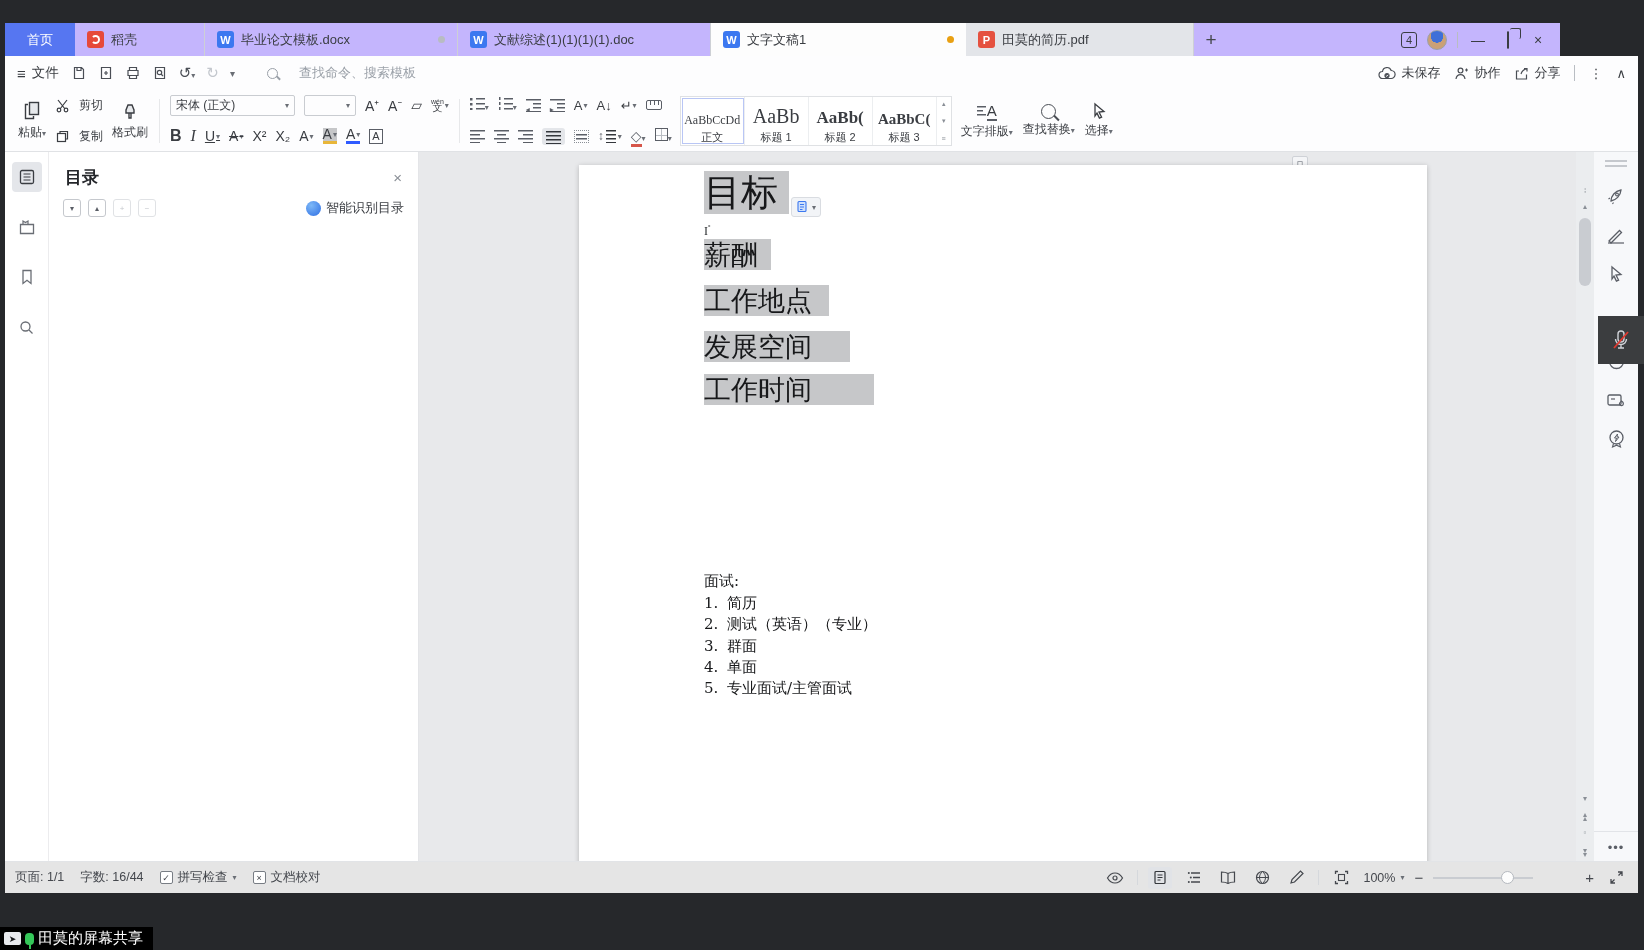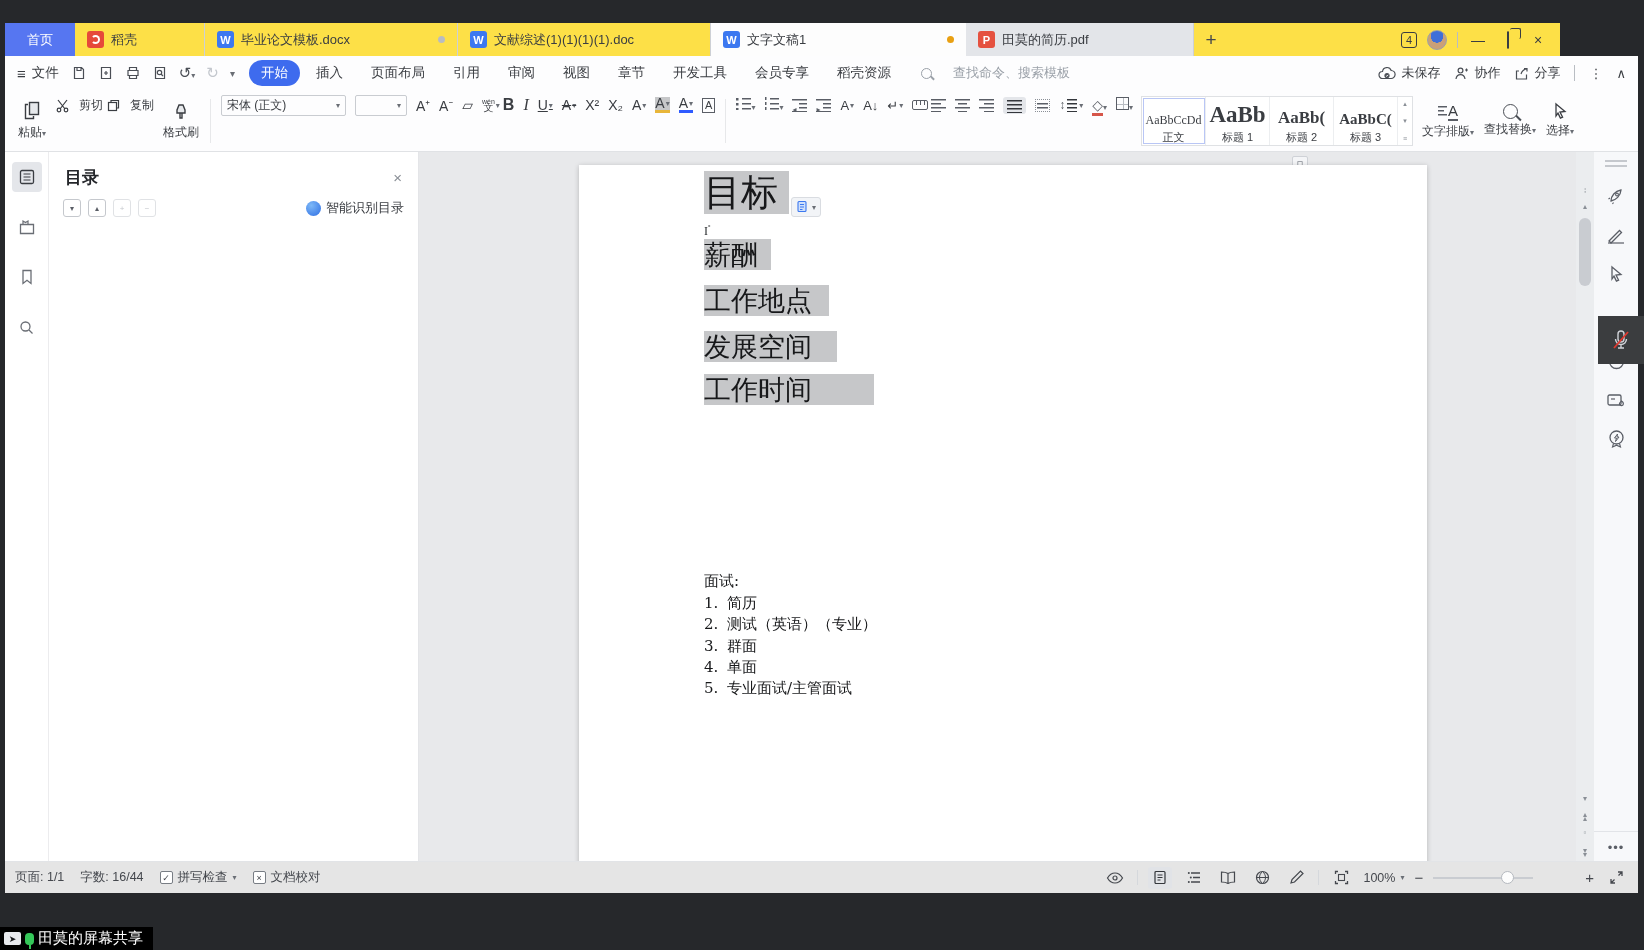--- a/index.html
+++ b/index.html
@@ -1,21 +1,21 @@
 <!DOCTYPE html>
 <html><head>
 <meta charset="utf-8">
 <style>
   *{box-sizing:border-box;margin:0;padding:0}
   html,body{width:1644px;height:950px}
   body{position:relative;background:#26282b;font-family:"Liberation Sans",sans-serif;overflow:hidden;-webkit-font-smoothing:antialiased}
   .app{position:absolute;left:5px;top:23px;width:1633px;height:870px;background:#fff;display:flex;flex-direction:column}
 
   
-  .tabbar{height:33px;background:#fde047;display:flex;align-items:stretch;flex:0 0 33px}
+  .tabbar{height:33px;background:#c4b5fd;display:flex;align-items:stretch;flex:0 0 33px}
   .tab{display:flex;align-items:center;gap:7px;padding:0 12px;font-size:13px;color:#3a3d42;border-right:1px solid #cdd0d5;position:relative;cursor:default}
   .tab.home{width:70px;justify-content:center;background:#5676f1;color:#fff;border-right:none}
   .tab.docer{width:130px}
   .tab.w1{width:253px}.tab.w2{width:253px}
   .tab.active-doc{width:255px;background:#fdfdfd;border-right:none}
   .tab.pdf{width:228px;background:#e3e5e9}
   .tab .spacer{flex:1}
   .dot{width:7px;height:7px;border-radius:50%}
   .dot.gray{background:#b8bcc2}.dot.yellow{background:#e9a012}
   .appicon{width:17px;height:17px;border-radius:3px;display:flex;align-items:center;justify-content:center;color:#fff;font-size:11px;font-weight:bold;flex:0 0 17px}
@@ -44,21 +44,21 @@
   .rtab{padding:4px 12px;border-radius:14px;cursor:default}
   .rtab.active{background:#3e6bee;color:#fff}
   .menusearch{display:flex;align-items:center;gap:21px;margin-left:18px;color:#9aa0a8;font-size:13px}
   .menubar-right{margin-left:auto;display:flex;align-items:center;gap:14px;color:#3a3d42;font-size:13px}
   .mitem{display:flex;align-items:center;gap:5px}
   .mag{width:11px;height:11px;border:1.5px solid #9aa0a8;border-radius:50%;position:relative;display:inline-block}
   .mag:after{content:'';position:absolute;width:5px;height:1.5px;background:#9aa0a8;transform:rotate(45deg);right:-4px;bottom:-1px}
 
   
   .toolbar{height:62px;background:#fdfdfe;border-bottom:1px solid #e0e2e5;display:flex;align-items:center;padding:0 8px;flex:0 0 62px;color:#3a3d42}
-  .tgroup{display:flex;flex-direction:row;justify-content:space-between;gap:3px;height:100%;padding:4px 4px}
+  .tgroup{display:flex;flex-direction:column;justify-content:space-between;gap:3px;height:100%;padding:4px 4px}
   .bigbtn{display:flex;flex-direction:column;align-items:center;justify-content:center;font-size:12px;gap:2px;padding:2px 5px;height:100%}
   .trow{display:flex;align-items:center;gap:9px;height:22px}
   .tsep{width:1px;height:44px;background:#e7e8ea;margin:0 6px}
   .fontsel{width:125px;height:21px;border:1px solid #c9ccd1;border-radius:2px;display:flex;align-items:center;justify-content:space-between;padding:0 5px;font-size:12px}
   .sizesel{width:52px;height:21px;border:1px solid #c9ccd1;border-radius:2px;display:flex;align-items:center;justify-content:flex-end;padding:0 5px;font-size:12px}
   .fbtn{font-size:14px;display:flex;align-items:flex-end;gap:1px;color:#3a3d42}
   .fbtn .dd, .dd{font-size:8px;color:#6a6e75;align-self:center}
   .fbtn.b{font-weight:bold;font-size:16px}
   .fbtn.i{font-style:italic;font-family:"Liberation Serif",serif;font-size:16px}
   .fbtn.u{text-decoration:underline}
@@ -85,21 +85,21 @@
   .ruler-ic{width:16px;height:10px;border:1.2px solid #5a5e66;border-radius:2px;background-image:linear-gradient(#5a5e66,#5a5e66),linear-gradient(#5a5e66,#5a5e66),linear-gradient(#5a5e66,#5a5e66);background-size:1px 4px,1px 4px,1px 4px;background-position:3px 0,7px 0,11px 0;background-repeat:no-repeat}
   .borders-ic{width:13px;height:13px;border:1.3px solid #5a5e66;position:relative;display:inline-block}
   .borders-ic:before{content:'';position:absolute;left:50%;top:0;width:1.3px;height:100%;background:#b9bdc3}
   .borders-ic:after{content:'';position:absolute;top:50%;left:0;height:1.3px;width:100%;background:#b9bdc3}
   .spacing-ic{display:inline-flex;align-items:center;gap:2px;color:#5a5e66;font-size:12px}
   .shade-ic{color:#5a5e66;font-size:14px;border-bottom:3px solid #d6564a;line-height:12px}
   
   .stylegal{display:flex;border:1px solid #dfe1e4;background:#fff;height:50px;align-items:stretch;margin:0 4px}
   .stcell{width:64px;display:flex;flex-direction:column;align-items:center;justify-content:flex-end;border-right:1px solid #eceef0;font-family:"Liberation Serif",serif}
   .stcell .sample{font-size:12px;white-space:nowrap}
-  .stcell.h1s .sample{font-size:23px;font-weight:bold}
+  .stcell.h1s .sample{font-size:20px;font-weight:normal}
   .stcell.h2s .sample{font-size:17px;font-weight:bold}
   .stcell.h3s .sample{font-size:15px;font-weight:bold}
   .stcell .stname{font-size:11px;color:#3a3d42;font-family:"Liberation Sans",sans-serif;margin-top:2px}
   .stcell.sel{outline:1.5px solid #b9c6f5;outline-offset:-2px}
   .stscroll{width:14px;display:flex;flex-direction:column;align-items:center;justify-content:space-between;padding:3px 0;color:#8a8f96;font-size:7px}
   .talayout-ic{display:flex;align-items:center;gap:1px;font-size:13px;color:#3a3d42}
   .talayout-ic .bars{display:inline-block;width:9px;height:12px;background-image:linear-gradient(#5a5e66,#5a5e66),linear-gradient(#5a5e66,#5a5e66),linear-gradient(#5a5e66,#5a5e66);background-size:9px 1.5px,6px 1.5px,9px 1.5px;background-position:0 1px,0 5px,0 9px;background-repeat:no-repeat}
   .bigmag{width:15px;height:15px;border:1.8px solid #4a4e55;border-radius:50%;position:relative}
   .bigmag:after{content:'';position:absolute;width:7px;height:1.8px;background:#4a4e55;transform:rotate(45deg);right:-5px;bottom:-1px}
   svg.si{display:block}
@@ -227,32 +227,20 @@
         </svg>
       <svg class="si" width="16" height="16" viewBox="0 0 16 16">
           <path d="M3.5 2.5h9v11h-9z" fill="none" stroke="#4a4e55" stroke-width="1.2"></path>
           <circle cx="7.5" cy="7.5" r="2.2" fill="none" stroke="#4a4e55" stroke-width="1.2"></circle>
           <path d="M9 9l2 2" stroke="#4a4e55" stroke-width="1.2"></path>
         </svg>
       <span class="uglyph"><span>↺</span><span class="dd">▾</span></span>
       <span class="uglyph disabled">↻</span>
       <span class="dd" style="font-size:10px">▾</span>
     </div>
-    <div class="ribbontabs">
-      <span class="rtab active">开始</span>
-      <span class="rtab">插入</span>
-      <span class="rtab">页面布局</span>
-      <span class="rtab">引用</span>
-      <span class="rtab">审阅</span>
-      <span class="rtab">视图</span>
-      <span class="rtab">章节</span>
-      <span class="rtab">开发工具</span>
-      <span class="rtab">会员专享</span>
-      <span class="rtab">稻壳资源</span>
-    </div>
     <div class="menusearch">
       <span class="mag"></span>
       <span>查找命令、搜索模板</span>
     </div>
     <div class="menubar-right">
       <span class="mitem">
         <svg class="si" width="18" height="14" viewBox="0 0 18 14">
             <path d="M4.5 12.5a3.5 3.5 0 010-7 4.5 4.5 0 018.7-1 3.6 3.6 0 01-.2 8z" fill="none" stroke="#4a4e55" stroke-width="1.2"></path>
             <circle cx="9" cy="9.5" r="2.6" fill="#4a4e55"></circle>
             <path d="M7.9 9.5l.9.9 1.4-1.6" stroke="#fff" stroke-width=".9" fill="none"></path>
@@ -495,21 +483,21 @@
               <rect x="2" y="1.5" width="8" height="10" rx="1" fill="#cfe0fb" stroke="#3c78f0" stroke-width="1.1"></rect>
               <path d="M4 4.5h4M4 7h4M4 9.5h2.5" stroke="#3c78f0" stroke-width="1"></path>
             </svg>
           <span class="dd">▾</span>
         </div>
         <div class="doctext">
           <div class="hline h-big" style="top:0;left:0"><span class="hl" style="padding-right:11px">目标</span></div>
           <div class="hline" style="top:53px;left:0"><span class="cursorI"><span>I</span><sup>⁼</sup></span></div>
           <div class="hline h-mid" style="top:69px;left:0"><span class="hl" style="padding-right:13px">薪酬</span></div>
           <div class="hline h-mid" style="top:115px;left:0"><span class="hl" style="padding-right:17px">工作地点</span></div>
-          <div class="hline h-mid" style="top:161px;left:0"><span class="hl" style="padding-right:25px">发展空间</span></div>
+          <div class="hline h-mid" style="top:161px;left:0"><span class="hl" style="padding-right:38px">发展空间</span></div>
           <div class="hline h-mid" style="top:204px;left:0"><span class="hl" style="padding-right:62px">工作时间</span></div>
 
           <div class="hline body-sm" style="top:404px;left:0"><span>面试:</span></div>
           <div class="hline body-sm" style="top:426px;left:0"><span class="lnum">1.</span><span>简历</span></div>
           <div class="hline body-sm" style="top:447px;left:0"><span class="lnum">2.</span><span>测试（英语）（专业）</span></div>
           <div class="hline body-sm" style="top:469px;left:0"><span class="lnum">3.</span><span>群面</span></div>
           <div class="hline body-sm" style="top:490px;left:0"><span class="lnum">4.</span><span>单面</span></div>
           <div class="hline body-sm" style="top:511px;left:0"><span class="lnum">5.</span><span>专业面试/主管面试</span></div>
         </div>
       </div>

